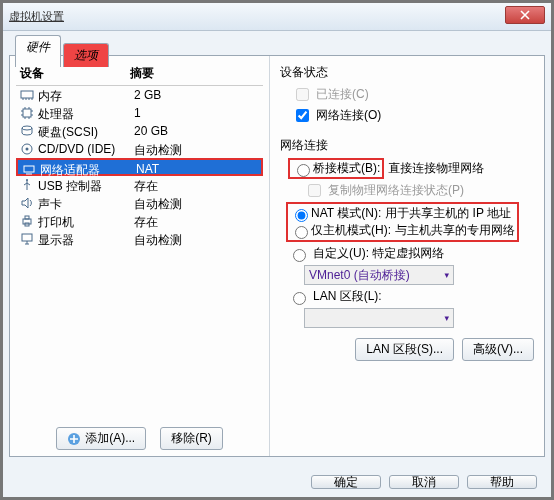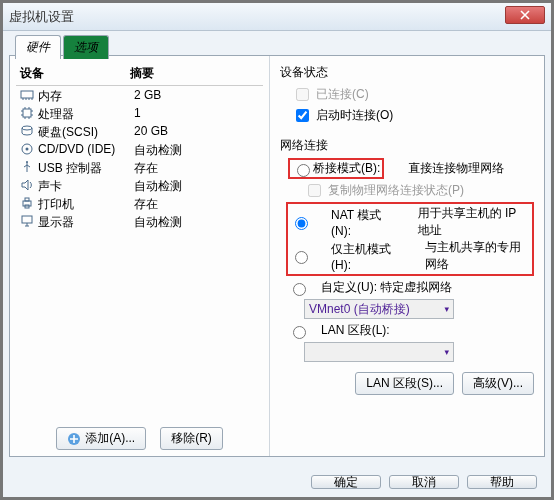--- a/index.html
+++ b/index.html
@@ -1,51 +1,51 @@
 <!DOCTYPE html>
 <html><head>
 <meta charset="utf-8">
 <style>
 * { box-sizing: border-box; font-family: "Microsoft YaHei", "SimSun", sans-serif; font-size: 12px; }
 body { margin: 0; padding: 0; background: #fff; }
 .window { width: 554px; height: 500px; border: 3px solid #777; position: relative; background: #eef3f8; }
 .titlebar { height: 28px; background: linear-gradient(#f4f8fc,#dce7f2); border-bottom: 1px solid #b6c3d0; display: flex; align-items: center; padding: 0 6px; position: relative; }
-.title-text { font-size: 13px; color: #333; }
+.title-text { font-size: 11px; color: #333; text-decoration: underline; }
 .close-btn { position: absolute; right: 6px; top: 3px; width: 40px; height: 18px; background: linear-gradient(#e57a7a,#c8443f); border: 1px solid #9a3a36; border-radius: 2px; display: flex; align-items: center; justify-content: center; color: #fff; font-size: 11px; }
 .content { position: absolute; top: 28px; left: 0; right: 0; bottom: 0; padding: 6px; }
 .tabs { position: absolute; top: 4px; left: 12px; display: flex; font-style: italic; }
 .tab { border: 1px solid #9aa7b4; border-bottom: none; padding: 3px 10px; background: #fdfdfd; border-top-left-radius: 3px; border-top-right-radius: 3px; margin-right: 2px; position: relative; z-index: 2; }
-.tab.inactive { background: #15803d; }
+.tab.inactive { background: #ef4444; margin-top: 8px; }
 .panel { position: absolute; top: 24px; left: 6px; right: 6px; bottom: 40px; border: 1px solid #9aa7b4; background: #fdfdfd; display: flex; }
 .left { width: 260px; border-right: 1px solid #d0d7de; padding: 6px; display: flex; flex-direction: column; }
 .dev-header { display: flex; font-weight: bold; padding: 3px 4px; border-bottom: 1px solid #ccc; }
 .col-dev { width: 110px; }
 .col-sum { flex: 1; }
 .dev-list { flex: 1; overflow: auto; }
 .row { display: flex; padding: 2px 4px; align-items: flex-start; height: 18px; }
 .row.selected { background: #1f6fd6; color: #fff; }
 .row-icon { width: 14px; height: 12px; margin-right: 4px; }
 .highlight-box { border: 2px solid #e03030; }
 .left-btns { display: flex; justify-content: center; gap: 14px; padding-top: 6px; }
 .btn { border: 1px solid #9aa7b4; background: linear-gradient(#fdfdfd,#e7ecf1); border-radius: 3px; padding: 2px 10px; display: flex; align-items: center; gap: 4px; }
 .right { flex: 1; padding: 8px 10px; }
 .group-label { margin-bottom: 4px; }
 .fieldset { margin-bottom: 12px; }
 .check-row { display: flex; align-items: center; margin: 2px 0 2px 12px; gap: 4px; }
-.radio-row { display: flex; align-items: center; margin: 3px 0 3px 8px; gap: 12px; }
+.radio-row { display: flex; align-items: center; margin: 3px 0 3px 8px; gap: 4px; }
 .disabled { color: #9a9a9a; }
 .sub { margin-left: 24px; }
 .combo { width: 150px; height: 20px; border: 1px solid #b0b7be; background: #f0f0f0; color: #4c1d95; padding: 0 4px; display: flex; align-items: center; justify-content: space-between; margin: 3px 0 3px 24px; }
 .chev { font-size: 9px; }
 .rbtns { display: flex; justify-content: flex-end; gap: 8px; margin-top: 10px; }
 .bottom-btns { position: absolute; bottom: 8px; right: 14px; display: flex; gap: 8px; }
 .dlg-btn { border: 1px solid #9aa7b4; background: linear-gradient(#fdfdfd,#e0e6ec); border-radius: 3px; width: 70px; height: 14px; display: flex; align-items: center; justify-content: center; }
 svg { display: block; }
 .r-highlight { border: 2px solid #e03030; padding: 0 2px; display: inline-flex; align-items: center; }
-.radio-line { display: flex; align-items: center; margin: 2px 0 2px 8px; gap: 20px; }
+.radio-line { display: flex; align-items: center; margin: 2px 0 2px 8px; }
 .radio-desc { margin-left: 4px; }
 </style>
 </head>
 <body>
 
 <div class="window">
   <div class="titlebar">
     <span class="title-text">虚拟机设置</span>
     <div class="close-btn">
       <svg width="10" height="10" viewBox="0 0 10 10">
@@ -100,20 +100,30 @@
             <div class="row">
               <span class="row-icon">
                 <svg width="14" height="14" viewBox="0 0 14 14">
                   <circle cx="7" cy="7" r="5" fill="none" stroke="#4a6a8a"></circle>
                   <circle cx="7" cy="7" r="1.5" fill="#4a6a8a"></circle>
                 </svg>
               </span>
               <span class="col-dev" style="width:96px">CD/DVD (IDE)</span>
               <span class="col-sum">自动检测</span>
             </div>
+            <div class="row selected highlight-box">
+              <span class="row-icon">
+                <svg width="14" height="14" viewBox="0 0 14 14">
+                  <rect x="2" y="4" width="10" height="6" fill="none" stroke="#fff"></rect>
+                  <path d="M4 12h6" stroke="#fff"></path>
+                </svg>
+              </span>
+              <span class="col-dev" style="width:96px">网络适配器</span>
+              <span class="col-sum">NAT</span>
+            </div>
             <div class="row">
               <span class="row-icon">
                 <svg width="14" height="14" viewBox="0 0 14 14">
                   <path d="M7 2v10M7 5l-3 2M7 5l3 2" stroke="#4a6a8a" fill="none"></path>
                   <circle cx="7" cy="2" r="1" fill="#4a6a8a"></circle>
                 </svg>
               </span>
               <span class="col-dev" style="width:96px">USB 控制器</span>
               <span class="col-sum">存在</span>
             </div>
@@ -165,21 +175,21 @@
 
       <div class="right">
         <div class="fieldset">
           <div class="group-label">设备状态</div>
           <label class="check-row disabled">
             <input type="checkbox" disabled="" style="">
             <span>已连接(C)</span>
           </label>
           <label class="check-row">
             <input type="checkbox" checked="" style="">
-            <span>启动时连接(O)</span>
+            <span>网络连接(O)</span>
           </label>
         </div>
 
         <div class="fieldset">
           <div class="group-label">网络连接</div>
 
           <div class="radio-line">
             <span class="r-highlight">
               <input type="radio" name="net" style="">
               <span>桥接模式(B):</span>

